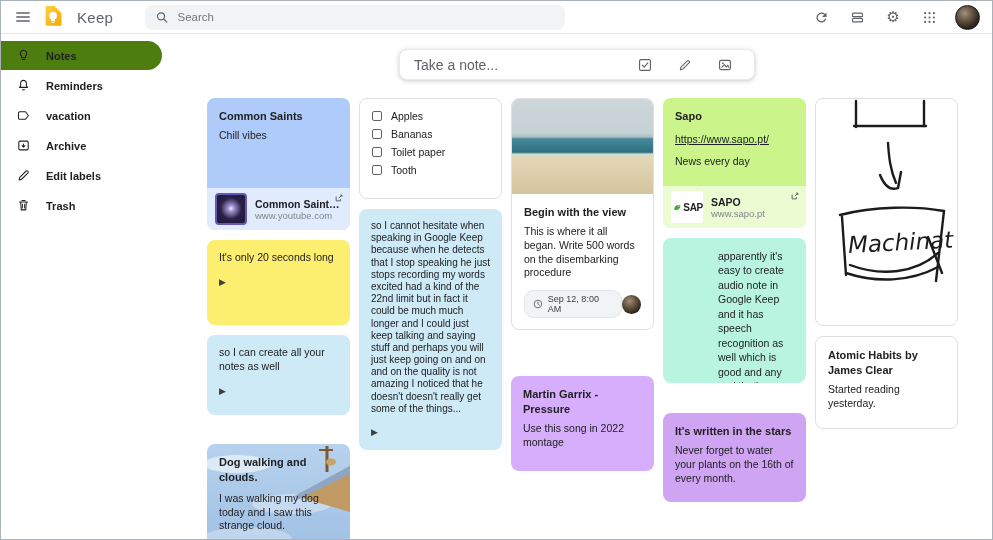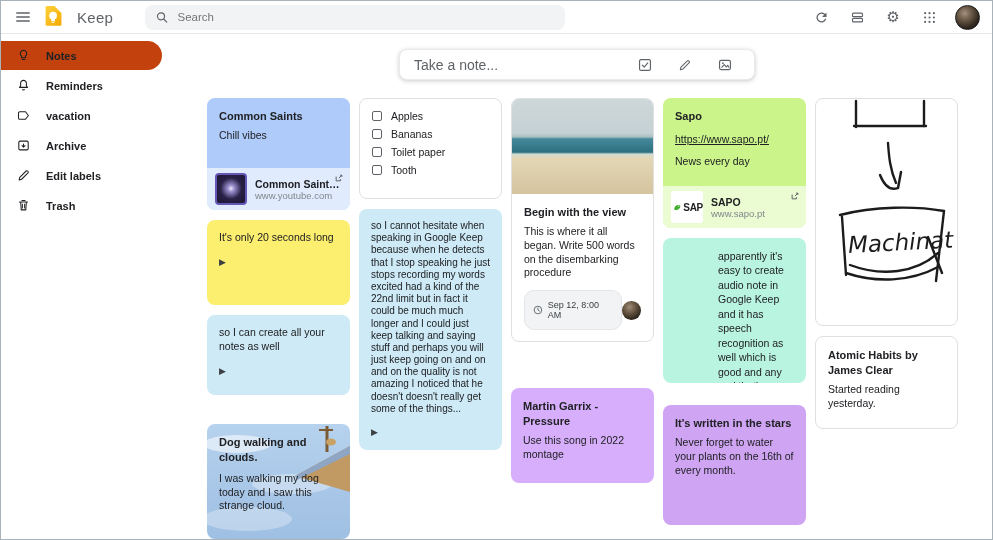--- a/index.html
+++ b/index.html
@@ -11,21 +11,21 @@
 .iconb{display:flex;align-items:center;justify-content:center;width:20px;height:20px;cursor:pointer;color:#5f6368}
 .logo{width:22px;height:22px;flex:none}
 .app-title{font-size:15px;color:#5f6368;letter-spacing:.3px;margin-left:2px}
 .search{margin-left:22px;width:420px;height:25px;background:#f1f3f4;border-radius:8px;display:flex;align-items:center;padding:0 11px;gap:9px}
 .search input{border:none;background:transparent;outline:none;font-size:11.5px;color:#3c4043;width:100%;font-family:"Liberation Sans",sans-serif}
 .hdr-right{margin-left:auto;display:flex;align-items:center;gap:16px}
 .avatar{width:25px;height:25px;border-radius:50%;background:radial-gradient(circle at 38% 32%,#a4917d 0%,#6b5a48 32%,#33291f 66%,#12100d 100%);border:1px solid #1a1a1a;cursor:pointer}
 
 .sidebar{position:absolute;top:40px;left:0;width:161px}
 .side-item{height:29px;display:flex;align-items:center;gap:15px;padding-left:15px;font-size:11px;font-weight:600;color:#202124;border-radius:0 15px 15px 0;cursor:pointer;margin-bottom:1px}
-.side-item.active{background:#c2410c}
+.side-item.active{background:#4d7c0f}
 .side-item svg{width:15px;height:15px;flex:none}
 
 .main{position:absolute;left:161px;top:33px;right:0;bottom:0}
 .take-note{width:356px;margin:15px auto 0;height:31px;background:#fff;border:1px solid #e9ebee;border-radius:8px;box-shadow:0 1px 4px rgba(60,64,67,.28);display:flex;align-items:center;padding:0 14px}
 .tn-text{font-size:14px;color:#5f6368;font-weight:400;flex:1}
 .tn-icons{display:flex;gap:26px;padding-right:8px}
 
 .grid{position:absolute;left:45px;top:64px;display:flex;gap:9px}
 .col{width:143px;display:flex;flex-direction:column;gap:10px}
 .note{border-radius:8px;width:100%;position:relative;cursor:pointer;overflow:hidden}
@@ -37,40 +37,40 @@
 
 .link-preview{display:flex;align-items:center;gap:8px;background:rgba(255,255,255,.62);padding:5px 8px;position:relative}
 .lp-text{min-width:0}
 .lp-title{font-size:10.5px;font-weight:700;color:#202124;white-space:nowrap;overflow:hidden;text-overflow:ellipsis}
 .lp-domain{font-size:9.5px;color:#80868b;white-space:nowrap}
 .thumb-yt{width:32px;height:32px;border-radius:4px;flex:none;background:radial-gradient(circle at 50% 48%,#efeaf8 0%,#9c90cf 16%,#2a2147 52%,#1c1733 100%);border:2px solid #6457b5}
 .sapo-tile{width:32px;height:32px;background:#fff;border-radius:3px;display:flex;align-items:center;gap:2px;padding-left:2px;overflow:hidden;flex:none}
 .sapo-word{font-size:10px;font-weight:800;color:#222;letter-spacing:-.3px}
 .ext-icon{position:absolute;top:5px;right:6px}
 
-.cs-pad{height:70px}
+.cs-pad{height:90px}
 .note-checklist{min-height:101px}
 .cl-row{display:flex;align-items:center;gap:9px;margin-bottom:6px}
 .cbox{width:10px;height:10px;border:1.4px solid #5f6368;border-radius:2px;flex:none;cursor:pointer}
 .cl-label{font-size:10.5px}
 .note-beach{min-height:197px}
 .beach-img{height:95px;background:linear-gradient(180deg,#ced7d9 0%,#c5d1d4 36%,#a8bfc2 40%,#44889a 42%,#2d7181 56%,#cfdcd2 58%,#e3d7b6 62%,#d5c49f 100%)}
 .chip-row{display:flex;align-items:center;justify-content:space-between;margin-top:10px}
-.chip{display:inline-flex;gap:5px;align-items:center;background:#f1f3f4;border:1px solid #e3e5e8;border-radius:10px;padding:9px 8px;font-size:9px;color:#3c4043;cursor:pointer}
+.chip{display:inline-flex;gap:5px;align-items:center;background:#f1f3f4;border:1px solid #e3e5e8;border-radius:10px;padding:3px 8px;font-size:9px;color:#3c4043;cursor:pointer}
 .mini-avatar{width:19px;height:19px;border-radius:50%;background:radial-gradient(circle at 40% 32%,#a18c78 0%,#63523f 38%,#241c14 80%)}
 .sapo-pad{height:88px}
 .sapo-link{font-size:10.5px;color:#202124;display:inline-block;margin-bottom:10px}
 .note-yellow{height:85px}
 .note-soican{height:80px}
 .note-audiolong{min-height:228px}
 .note-audiolong .n-body{font-size:10px;line-height:1.22}
 .note-martin{height:95px;margin-top:36px}
 .note-apparently{height:145px}
 .note-apparently .n-body{line-height:1.38}
-.note-stars{height:120px;margin-top:12px}
+.note-stars{height:89px;margin-top:20px}
 .note-drawing{height:228px;padding:0}
 .note-atomic{height:93px}
 .note-dog{height:115px;margin-top:19px;background:linear-gradient(180deg,#b6d2ee 0%,#aac8e8 50%,#9fc0e3 100%)}
 .dog-art{position:absolute;inset:0}
 .dog-text{position:relative;z-index:2}
 .dog-text .n-title{margin-bottom:7px}
 </style>
 </head>
 <body>
 

